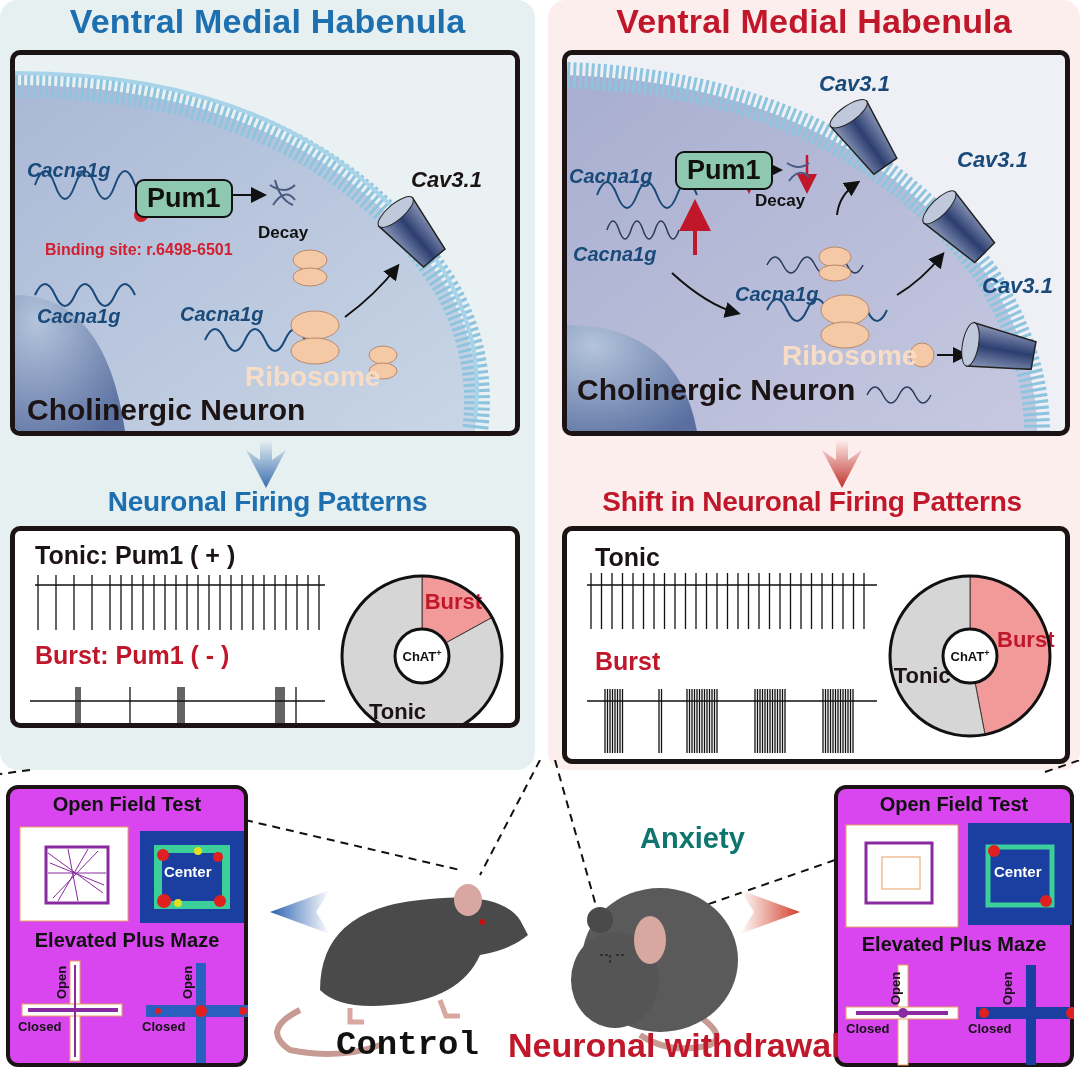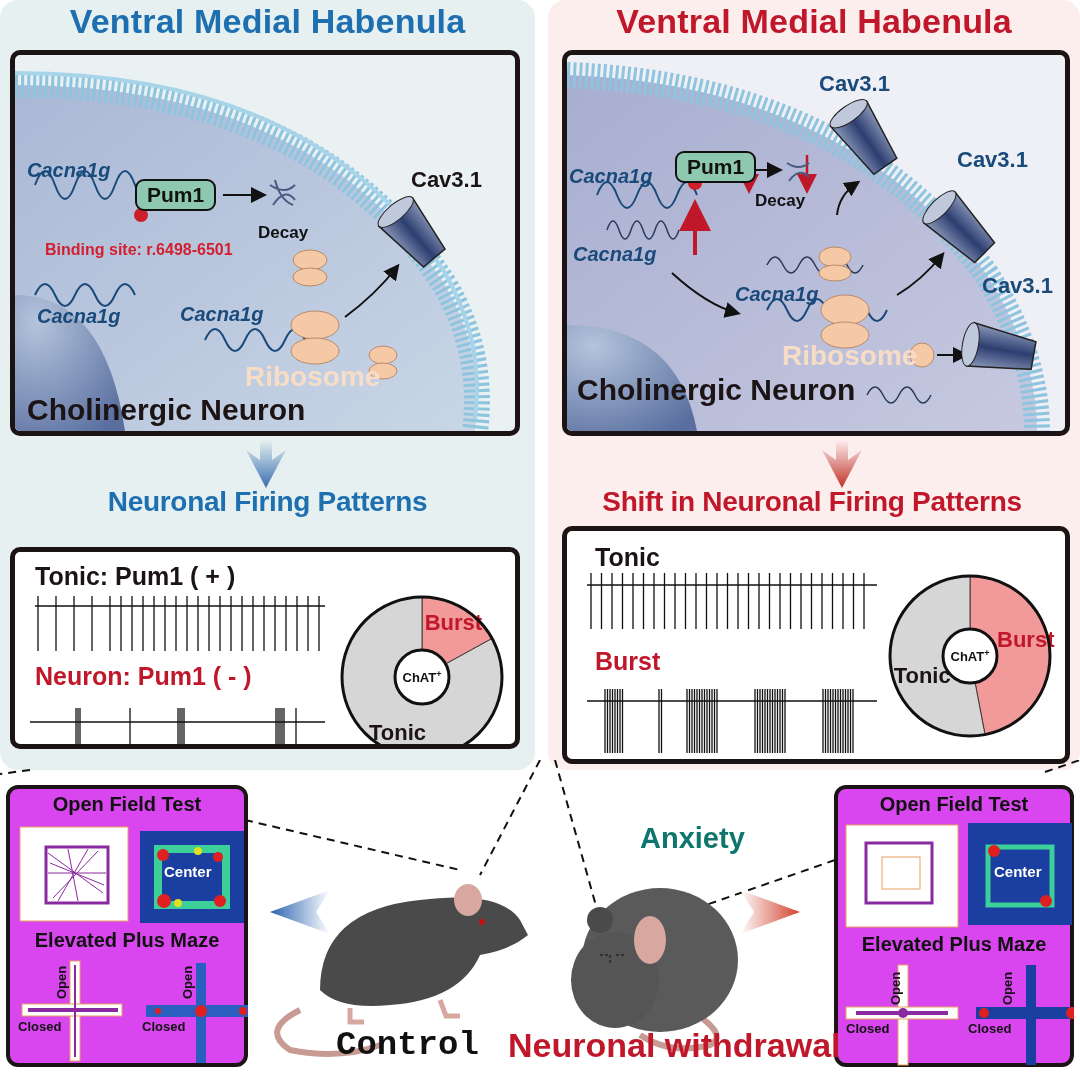--- a/index.html
+++ b/index.html
@@ -7,24 +7,24 @@
          font-family:"Liberation Sans", sans-serif; font-weight:bold; }
   .abs { position:absolute; }
   .panel-bg { position:absolute; border-radius:18px; }
   #bg-left { left:0; top:0; width:535px; height:770px; background:#e6f0f0; }
   #bg-right { left:548px; top:0; width:532px; height:770px; background:#fdeeee; }
   .title { position:absolute; font-size:34px; text-align:center; white-space:nowrap; letter-spacing:0.2px; }
   .box { position:absolute; border:5px solid #1c1414; border-radius:10px; overflow:hidden; box-sizing:border-box; }
   .subtitle { position:absolute; font-size:28px; text-align:center; white-space:nowrap; letter-spacing:-0.3px; }
   .gene { position:absolute; font-style:italic; font-size:20px; color:#1a4a7a; }
   .lbl { position:absolute; font-size:20px; color:#111; white-space:nowrap; }
-  .cav { position:absolute; font-size:22px; white-space:nowrap; }
+  .cav { position:absolute; font-size:22px; white-space:nowrap;font-style:italic; }
   .neuron-lbl { position:absolute; font-size:30px; color:#1c1414; }
   .ribo-lbl { position:absolute; font-size:28px; color:#f7dcc6; }
-  .pum { position:absolute; background:#8fc8b0; border:2.5px solid #111; border-radius:9px; font-size:21px;
+  .pum { position:absolute; background:#8fc8b0; border:2.5px solid #111; border-radius:9px; font-size:27px;
          color:#111; padding:2px 10px; }
   .bind { position:absolute; font-size:16px; color:#d32030; }
   .trace-lbl { position:absolute; font-size:25px; white-space:nowrap; }
   .behav { position:absolute; border:4px solid #1c1414; border-radius:12px; box-sizing:border-box; background:#d946ef; }
   .behav-title { position:absolute; font-size:20px; color:#111; white-space:nowrap; width:100%; text-align:center; }
   .small-lbl { position:absolute; font-size:13px; color:#111; }
   .cond { position:absolute; font-size:34px; white-space:nowrap; }
 </style>
 </head>
 <body>
@@ -195,21 +195,21 @@
         <stop offset="0" stop-color="#fdeeee"></stop>
         <stop offset="1" stop-color="#c0322a"></stop>
       </linearGradient>
     </defs>
   <path d="M24 0 L36 0 L36 20 L50 10 L30 48 L10 10 L24 20 Z" fill="url(#dar)"></path>
 </svg>
 
 <div class="subtitle" style="left:0;top:486px;width:535px;color:#1d6fb0;">Neuronal Firing Patterns</div>
 <div class="subtitle" style="left:524px;top:486px;width:576px;color:#c0182a;">Shift in Neuronal Firing Patterns</div>
 
-<div class="box" style="left:10px;top:526px;width:510px;height:202px;background:#fff;margin-top:21px;">
+<div class="box" style="left:10px;top:526px;width:510px;height:202px;background:#fff;">
   <div class="trace-lbl" style="left:20px;top:10px;color:#1c1414;">Tonic: Pum1 ( + )</div>
   <svg class="abs" id="trace-l-tonic" style="left:20px;top:42px" width="290" height="62">
       <line x1="0" y1="12" x2="290" y2="12" stroke="#111" stroke-width="1.5"></line>
       <line x1="3" y1="2" x2="3" y2="57" stroke="#111" stroke-width="1.3"></line>
       <line x1="21" y1="2" x2="21" y2="57" stroke="#111" stroke-width="1.3"></line>
       <line x1="39" y1="2" x2="39" y2="57" stroke="#111" stroke-width="1.3"></line>
       <line x1="57" y1="2" x2="57" y2="57" stroke="#111" stroke-width="1.3"></line>
       <line x1="75" y1="2" x2="75" y2="57" stroke="#111" stroke-width="1.3"></line>
       <line x1="86" y1="2" x2="86" y2="57" stroke="#111" stroke-width="1.3"></line>
       <line x1="97" y1="2" x2="97" y2="57" stroke="#111" stroke-width="1.3"></line>
@@ -224,21 +224,21 @@
       <line x1="196" y1="2" x2="196" y2="57" stroke="#111" stroke-width="1.3"></line>
       <line x1="207" y1="2" x2="207" y2="57" stroke="#111" stroke-width="1.3"></line>
       <line x1="218" y1="2" x2="218" y2="57" stroke="#111" stroke-width="1.3"></line>
       <line x1="229" y1="2" x2="229" y2="57" stroke="#111" stroke-width="1.3"></line>
       <line x1="240" y1="2" x2="240" y2="57" stroke="#111" stroke-width="1.3"></line>
       <line x1="251" y1="2" x2="251" y2="57" stroke="#111" stroke-width="1.3"></line>
       <line x1="262" y1="2" x2="262" y2="57" stroke="#111" stroke-width="1.3"></line>
       <line x1="273" y1="2" x2="273" y2="57" stroke="#111" stroke-width="1.3"></line>
       <line x1="284" y1="2" x2="284" y2="57" stroke="#111" stroke-width="1.3"></line>
     </svg>
-  <div class="trace-lbl" style="left:20px;top:110px;color:#c0182a;">Neuron: Pum1 ( - )</div>
+  <div class="trace-lbl" style="left:20px;top:110px;color:#c0182a;">Burst: Pum1 ( - )</div>
   <svg class="abs" id="trace-l-burst" style="left:15px;top:148px" width="295" height="78">
       <line x1="0" y1="22" x2="295" y2="22" stroke="#111" stroke-width="1.5"></line>
       <line x1="46" y1="8" x2="46" y2="74" stroke="#111" stroke-width="1.3"></line>
       <line x1="48" y1="8" x2="48" y2="74" stroke="#111" stroke-width="1.3"></line>
       <line x1="50" y1="8" x2="50" y2="74" stroke="#111" stroke-width="1.3"></line>
       <line x1="100" y1="8" x2="100" y2="74" stroke="#111" stroke-width="1.3"></line>
       <line x1="148" y1="8" x2="148" y2="74" stroke="#111" stroke-width="1.3"></line>
       <line x1="150" y1="8" x2="150" y2="74" stroke="#111" stroke-width="1.3"></line>
       <line x1="152" y1="8" x2="152" y2="74" stroke="#111" stroke-width="1.3"></line>
       <line x1="154" y1="8" x2="154" y2="74" stroke="#111" stroke-width="1.3"></line>

